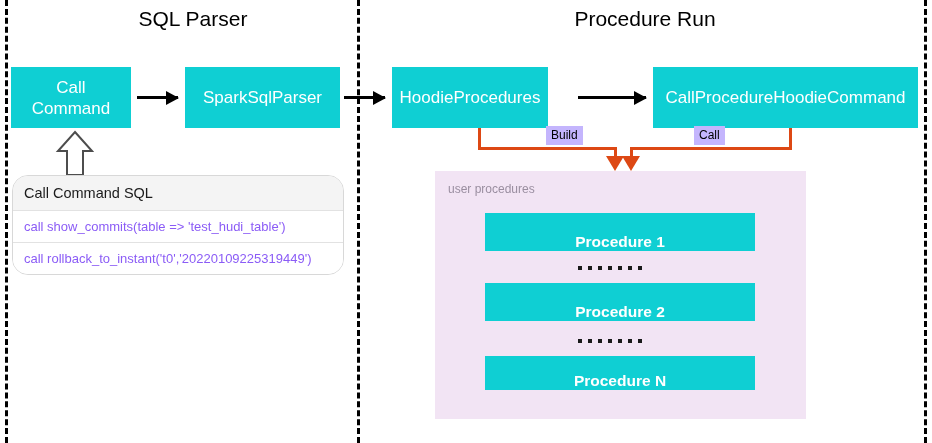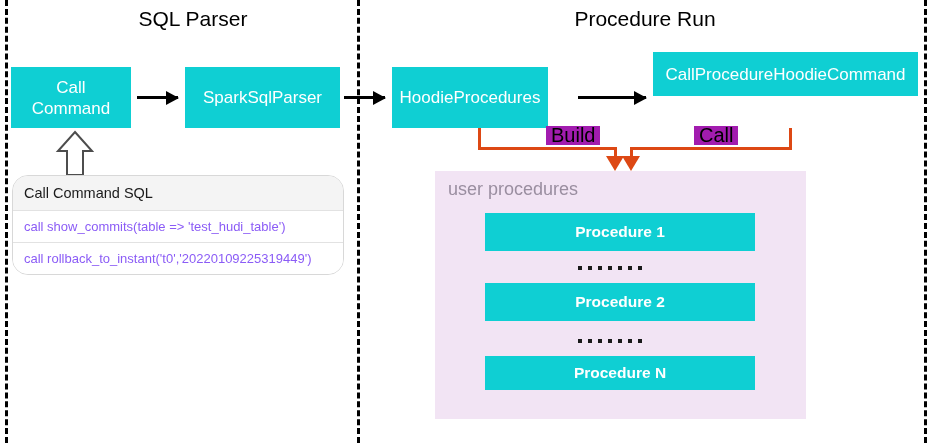--- a/index.html
+++ b/index.html
@@ -110,46 +110,46 @@
   .odown-arrow {
     position: absolute;
     width: 0;
     height: 0;
     border-left: 9px solid transparent;
     border-right: 9px solid transparent;
     border-top: 15px solid #dd4814;
   }
   .conn-label {
     position: absolute;
-    font-size: 20px;
+    font-size: 12px;
     color: #000000;
-    background: #a21caf;
+    background: #c4b5fd;
     padding: 0 5px;
     white-space: nowrap;
     line-height: 19px;
   }
 
   
   .proc-panel {
     position: absolute;
     background: #f2e4f4;
   }
   .proc-panel-label {
     position: absolute;
-    font-size: 18px;
+    font-size: 12px;
     color: #9a8ea0;
     line-height: 16px;
     white-space: nowrap;
   }
   .proc-bar {
     position: absolute;
     background: #0fcfd3;
     color: #ffffff;
     display: flex;
-    align-items: center;
+    align-items: flex-end;
     justify-content: center;
     font-size: 15.5px;
     font-weight: bold;
     box-sizing: border-box;
   }
   .proc-dots {
     position: absolute;
     display: flex;
     gap: 6px;
     align-items: center;
@@ -194,21 +194,21 @@
     <div class="sqlbox-row">call show_commits(table =&gt; 'test_hudi_table')</div>
     <div class="sqlbox-row">call rollback_to_instant('t0','20220109225319449')</div>
   </div>
 
   <div class="tealbox" style="left:392px; top:67px; width:156px; height:61px;">
     <span>HoodieProcedures</span>
   </div>
 
   <div class="harrow" style="left:578px; top:96px; width:68px;"></div>
 
-  <div class="tealbox" style="left:653px; top:52px; width:265px; height:44px;">
+  <div class="tealbox" style="left:653px; top:67px; width:265px; height:61px;">
     <span>CallProcedureHoodieCommand</span>
   </div>
 
   <div class="obar" style="left:478px; top:128px; width:3px; height:22px;"></div>
   <div class="obar" style="left:478px; top:147px; width:139px; height:3px;"></div>
   <div class="obar" style="left:614px; top:147px; width:3px; height:13px;"></div>
   <div class="odown-arrow" style="left:606px; top:156px;"></div>
   <div class="conn-label" style="left:546px; top:126px;">Build</div>
 
   <div class="obar" style="left:789px; top:128px; width:3px; height:22px;"></div>

